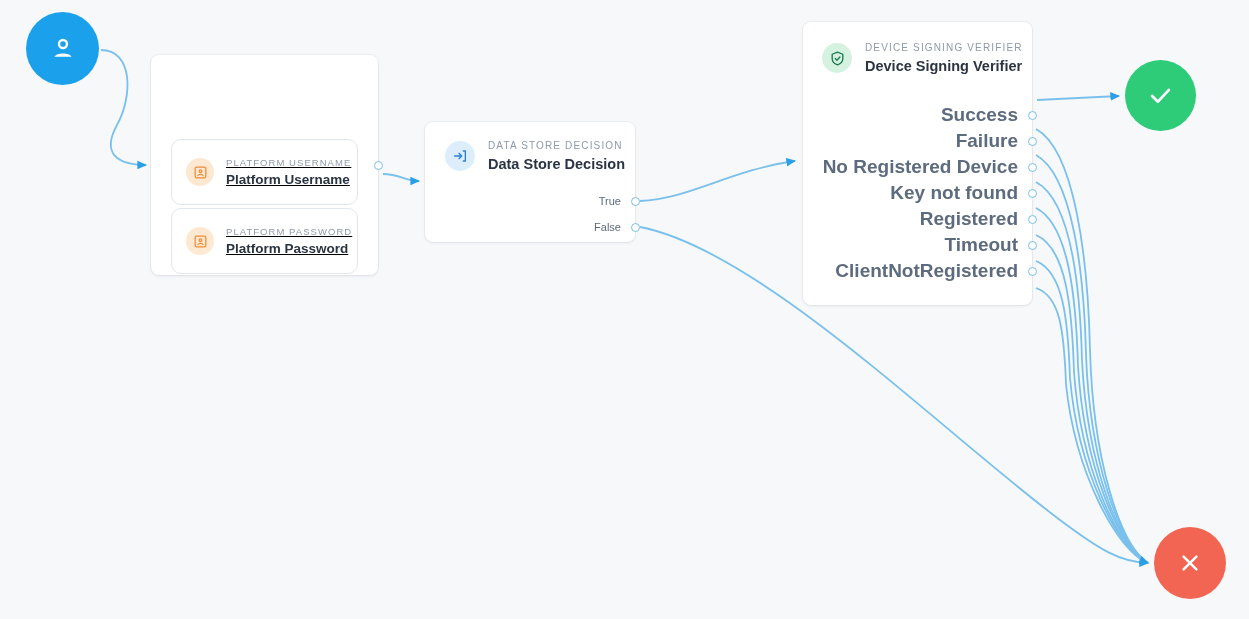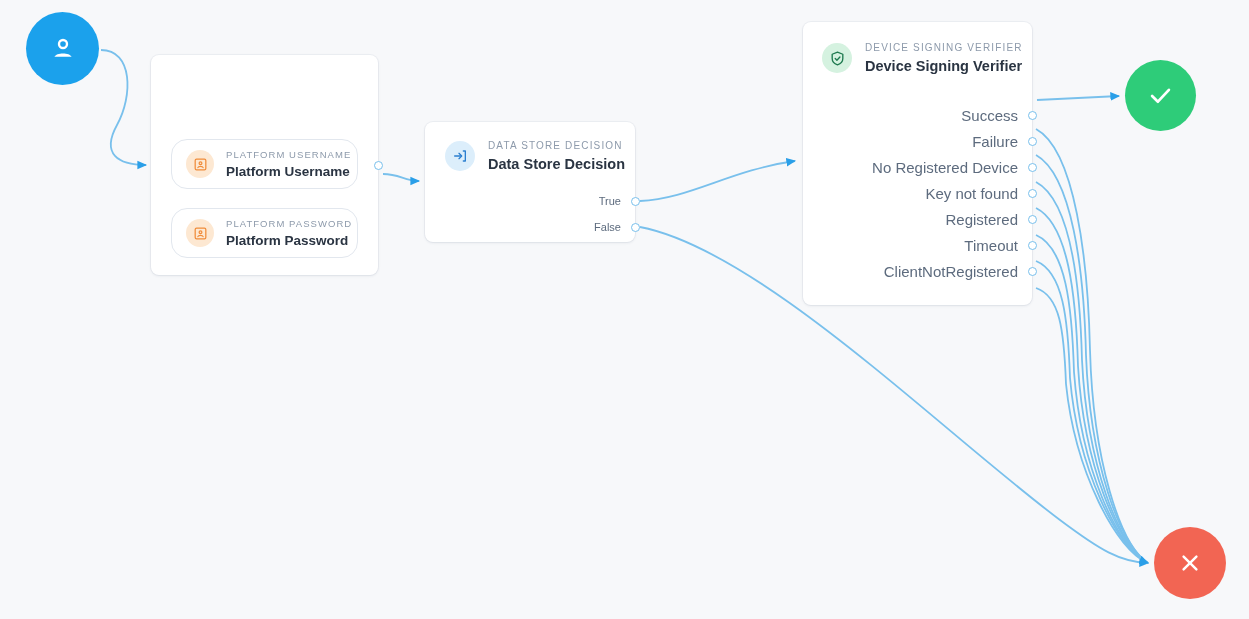--- a/index.html
+++ b/index.html
@@ -76,29 +76,30 @@
   }
   #page-node .node-head {
     padding: 23px 0 0 0;
     justify-content: center;
     margin-right: 6px;
   }
   .sub-card {
     position: absolute;
     left: 20px;
     width: 187px;
-    height: 50px;
+    height: 66px;
     border: 1px solid #e2e7ee;
-    border-radius: 16px;
+    border-radius: 10px;
     background: #fff;
     display: flex;
     align-items: center;
     gap: 12px;
     padding-left: 14px;
     box-sizing: border-box;
+    text-decoration: underline;
   }
   #sub-username { top: 84px; }
   #sub-password { top: 153px; }
   .sub-titles { display: flex; flex-direction: column; }
   .sub-kicker {
     font-size: 9.5px;
     letter-spacing: 1.05px;
     color: #8d9aab;
     text-transform: uppercase;
     margin-bottom: 4px;
@@ -155,21 +156,21 @@
   #verifier-node {
     left: 803px;
     top: 22px;
     width: 229px;
     height: 283px;
   }
   #verifier-node .node-head {
     padding: 21px 0 0 19px;
   }
   #verifier-ports { top: 80px; }
-  #verifier-ports .port-label { font-size: 15px; }
+  #verifier-ports .port-label { font-size: 19px; font-weight: bold; }
 
   
   .terminal {
     position: absolute;
     border-radius: 50%;
     display: flex;
     align-items: center;
     justify-content: center;
   }
   #start-node {

